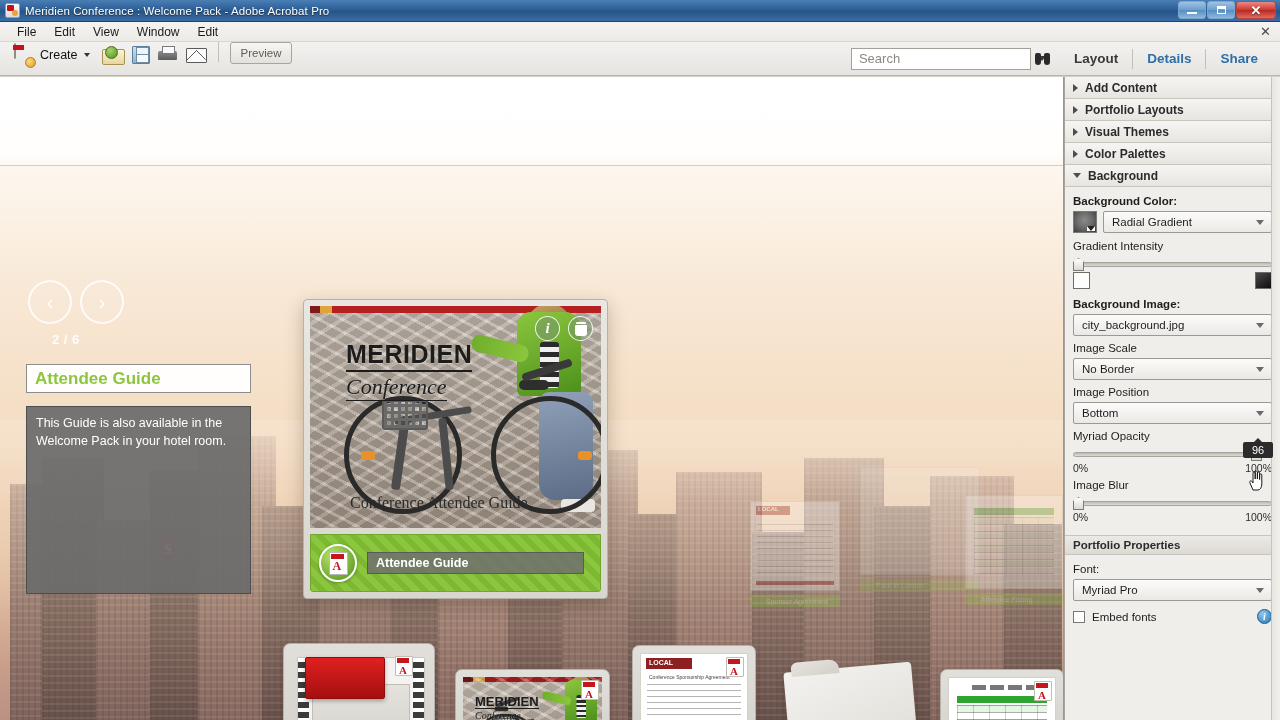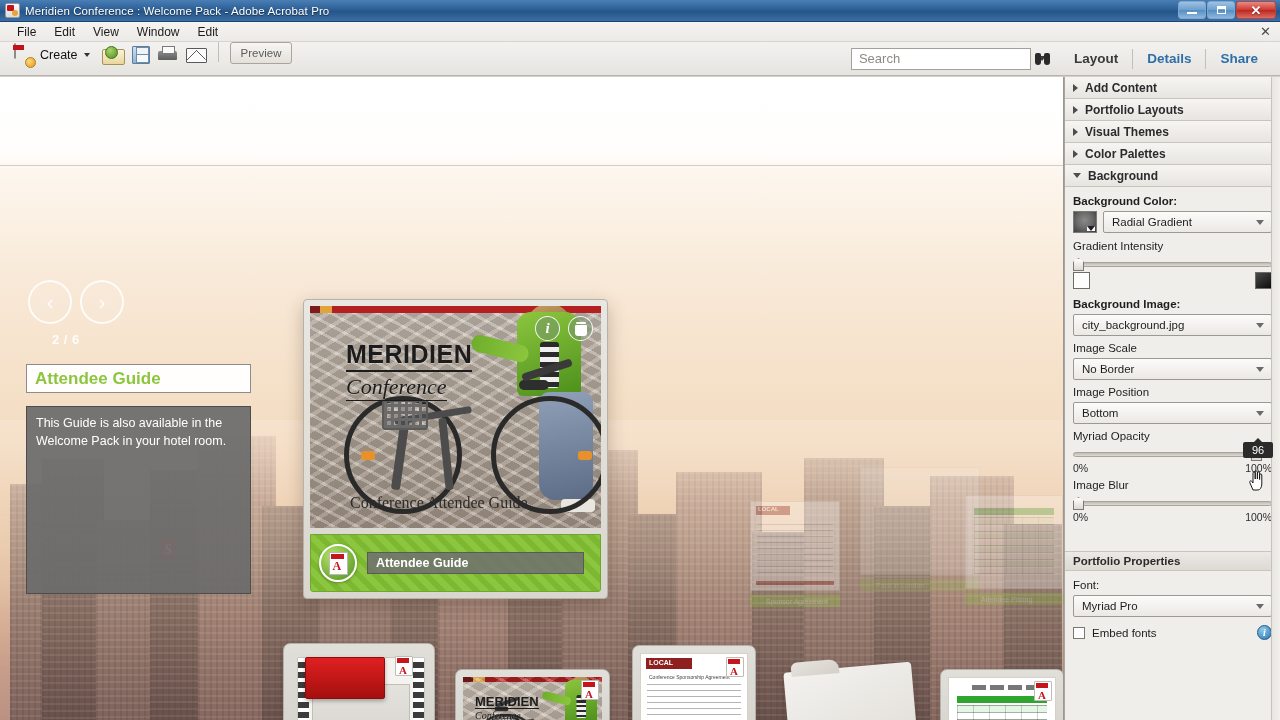--- a/index.html
+++ b/index.html
@@ -443,21 +443,21 @@
   .tooltip{
     position:absolute; background:#2b2b2b; color:#fff; font-size:11px;
     padding:2px 9px; border-radius:2px; z-index:30;
   }
   .tooltip::after{
     content:""; position:absolute; left:50%; margin-left:-4px; top:-4px;
     border-left:4px solid transparent;border-right:4px solid transparent;border-bottom:4px solid #2b2b2b;
   }
 
   .props-hdr{
-    margin-top:24px; height:20px; display:flex; align-items:center; padding-left:8px;
+    margin-top:8px; height:20px; display:flex; align-items:center; padding-left:8px;
     background:linear-gradient(180deg,#eceae6,#ddd9d3);
     border-top:1px solid #c9c5be; border-bottom:1px solid #c9c5be;
     font-weight:bold; font-size:11.5px; color:#2b2b2b;
   }
   .cbrow{ display:flex; align-items:center; gap:7px; margin-top:8px; }
   .cbox{ width:12px;height:12px;background:#fff;border:1px solid #7b7770; }
   .info-i{
     width:15px;height:15px;border-radius:50%;margin-left:auto;
     background:radial-gradient(circle at 35% 28%,#8fc9ec,#2a77ae);
     border:1px solid #1d5a88; color:#fff; font-size:10px; font-weight:bold;

